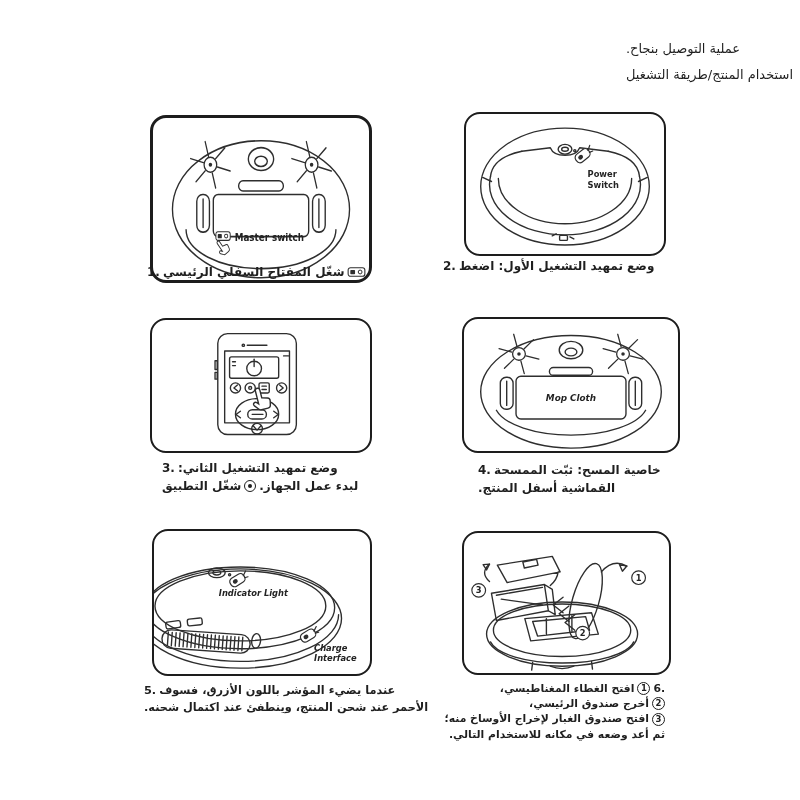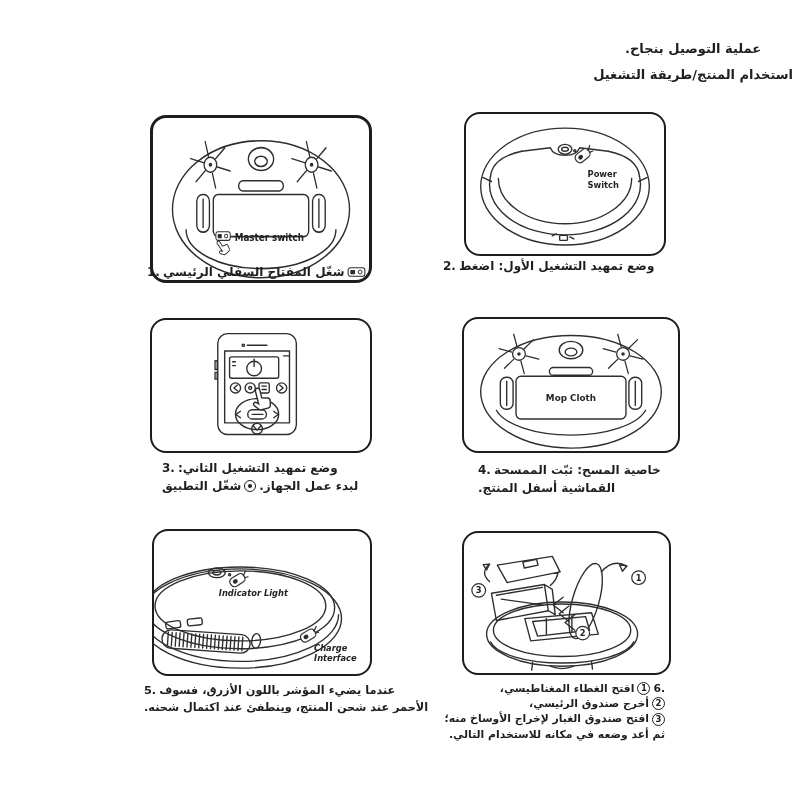--- a/index.html
+++ b/index.html
@@ -1,26 +1,26 @@
 <!DOCTYPE html>
 <html lang="ar"><head>
 <meta charset="utf-8">
 <style>
   html,body{margin:0;padding:0;background:#fff;}
   .page{position:relative;width:800px;height:800px;background:#ffffff;overflow:hidden;
         font-family:"DejaVu Sans",sans-serif;color:#1f1f1f;}
   
-  .hdr{position:absolute;top:36px;right:7px;text-align:center;direction:rtl;
-       font-size:13px;font-weight:bold;line-height:26px;}
+  .hdr{position:absolute;top:36px;right:7px;text-align:left;direction:rtl;
+       font-size:13px;font-weight:normal;line-height:26px;}
   
   .figbox{position:absolute;border:2.2px solid #1d1d1d;border-radius:16px;box-sizing:border-box;background:#fff;}
   #f1{left:150px;top:115px;width:222px;height:168px;border-width:3.4px;}
   #f2{left:464px;top:112px;width:202px;height:144px;}
   #f3{left:150px;top:318px;width:222px;height:135px;}
-  #f4{left:462px;top:317px;width:218px;height:136px;}
+  #f4{left:462px;top:317px;width:218px;height:136px;font-style:italic;}
   #f5{left:152px;top:529px;width:220px;height:147px;font-style:italic;}
   #f6{left:462px;top:531px;width:209px;height:144px;}
   .figbox svg{display:block;width:100%;height:100%;}
   
   svg .ln, svg .ln *{fill:none;stroke:#2e2e2e;stroke-width:1.4;stroke-linecap:round;stroke-linejoin:round;}
   svg text{font-family:"DejaVu Sans",sans-serif;font-weight:bold;fill:#232323;stroke:none;}
   
   .cap{position:absolute;font-weight:bold;color:#1f1f1f;}
   .cap .row{display:flex;align-items:center;gap:3px;white-space:nowrap;}
   .ar{unicode-bidi:isolate;direction:rtl;}

